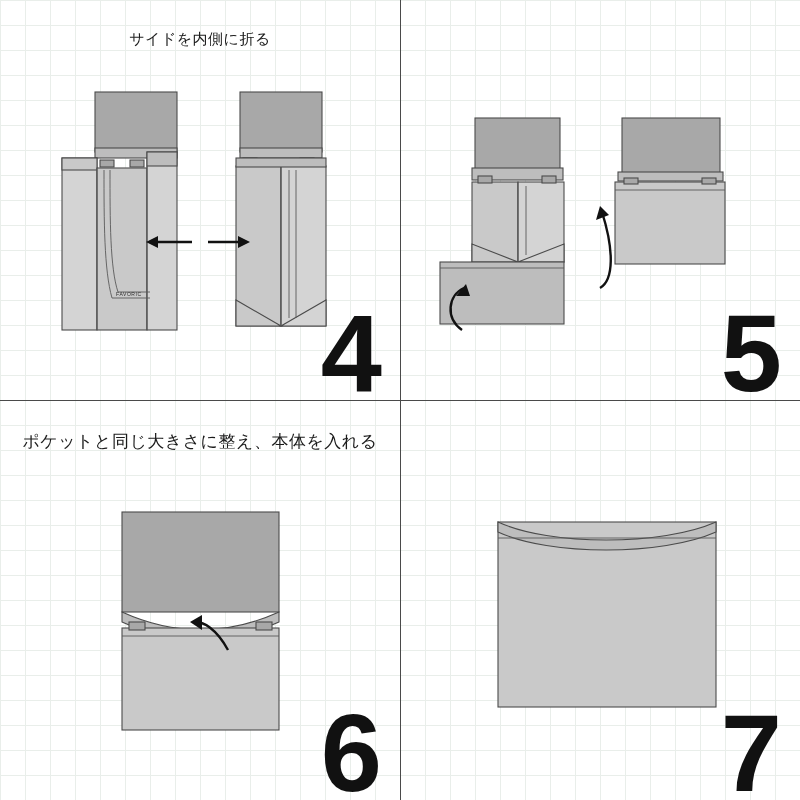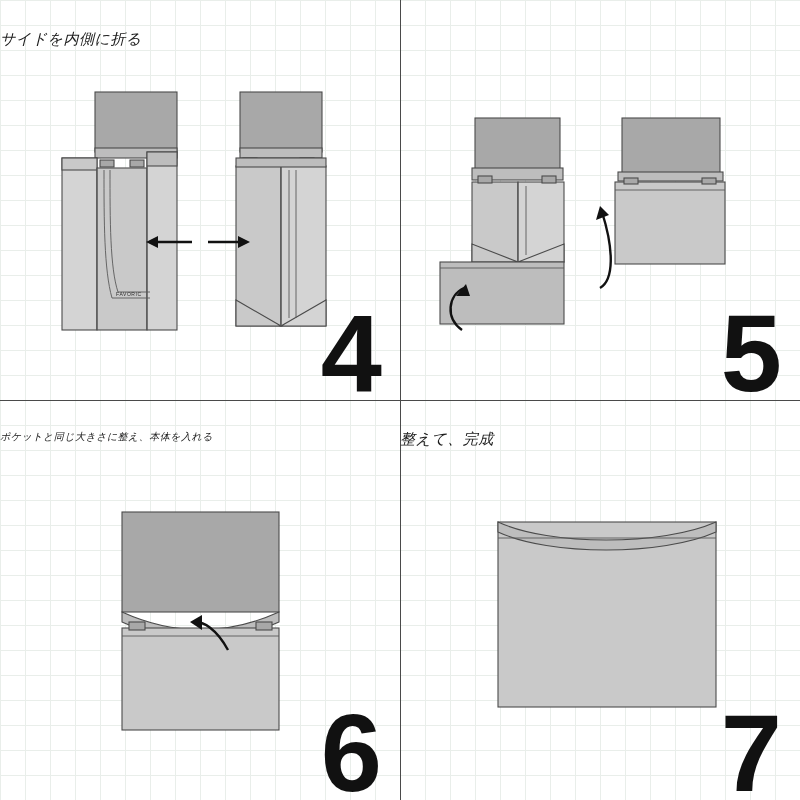--- a/index.html
+++ b/index.html
@@ -28,27 +28,27 @@
   .quad{position:absolute;width:400px;height:400px;overflow:hidden;}
   .q1{left:0;top:0;}
   .q2{left:400px;top:0;}
   .q3{left:0;top:400px;}
   .q4{left:400px;top:400px;}
 
   .caption{
     position:absolute;
     top:30px;
     width:100%;
+    text-align:center;
     font-size:15px;
     color:#1b1b1b;
     letter-spacing:.5px;
     white-space:nowrap;
-    font-style:italic;
   }
-  .caption.wide{font-size:10px;}
+  .caption.wide{font-size:17px;}
 
   .step-num{
     position:absolute;
     right:18px;bottom:-8px;
     font-size:110px;
     line-height:1;
     font-weight:bold;
     color:#111;
     font-family:"Liberation Sans","DejaVu Sans",sans-serif;
   }
@@ -167,21 +167,20 @@
       <line class="thin" x1="122" y1="236" x2="279" y2="236"></line>
 
       <path class="arrow" d="M228 250 C 216 228, 203 222, 196 222"></path>
       <polygon class="arrowhead" points="190,222 202,215 202,230"></polygon>
     </svg>
 
     <div class="step-num">6</div>
   </div>
 
   <div class="quad q4">
-    <div class="caption">整えて、完成</div>
 
     <svg class="art" viewBox="0 0 400 400">
       <rect class="fillA" x="98" y="122" width="218" height="185"></rect>
       <path class="fillC" d="M98 122 C 150 146, 262 146, 316 122 L 316 132 C 262 156, 150 156, 98 132 Z"></path>
       <line class="thin" x1="98" y1="138" x2="316" y2="138"></line>
     </svg>
 
     <div class="step-num">7</div>
   </div>
 

